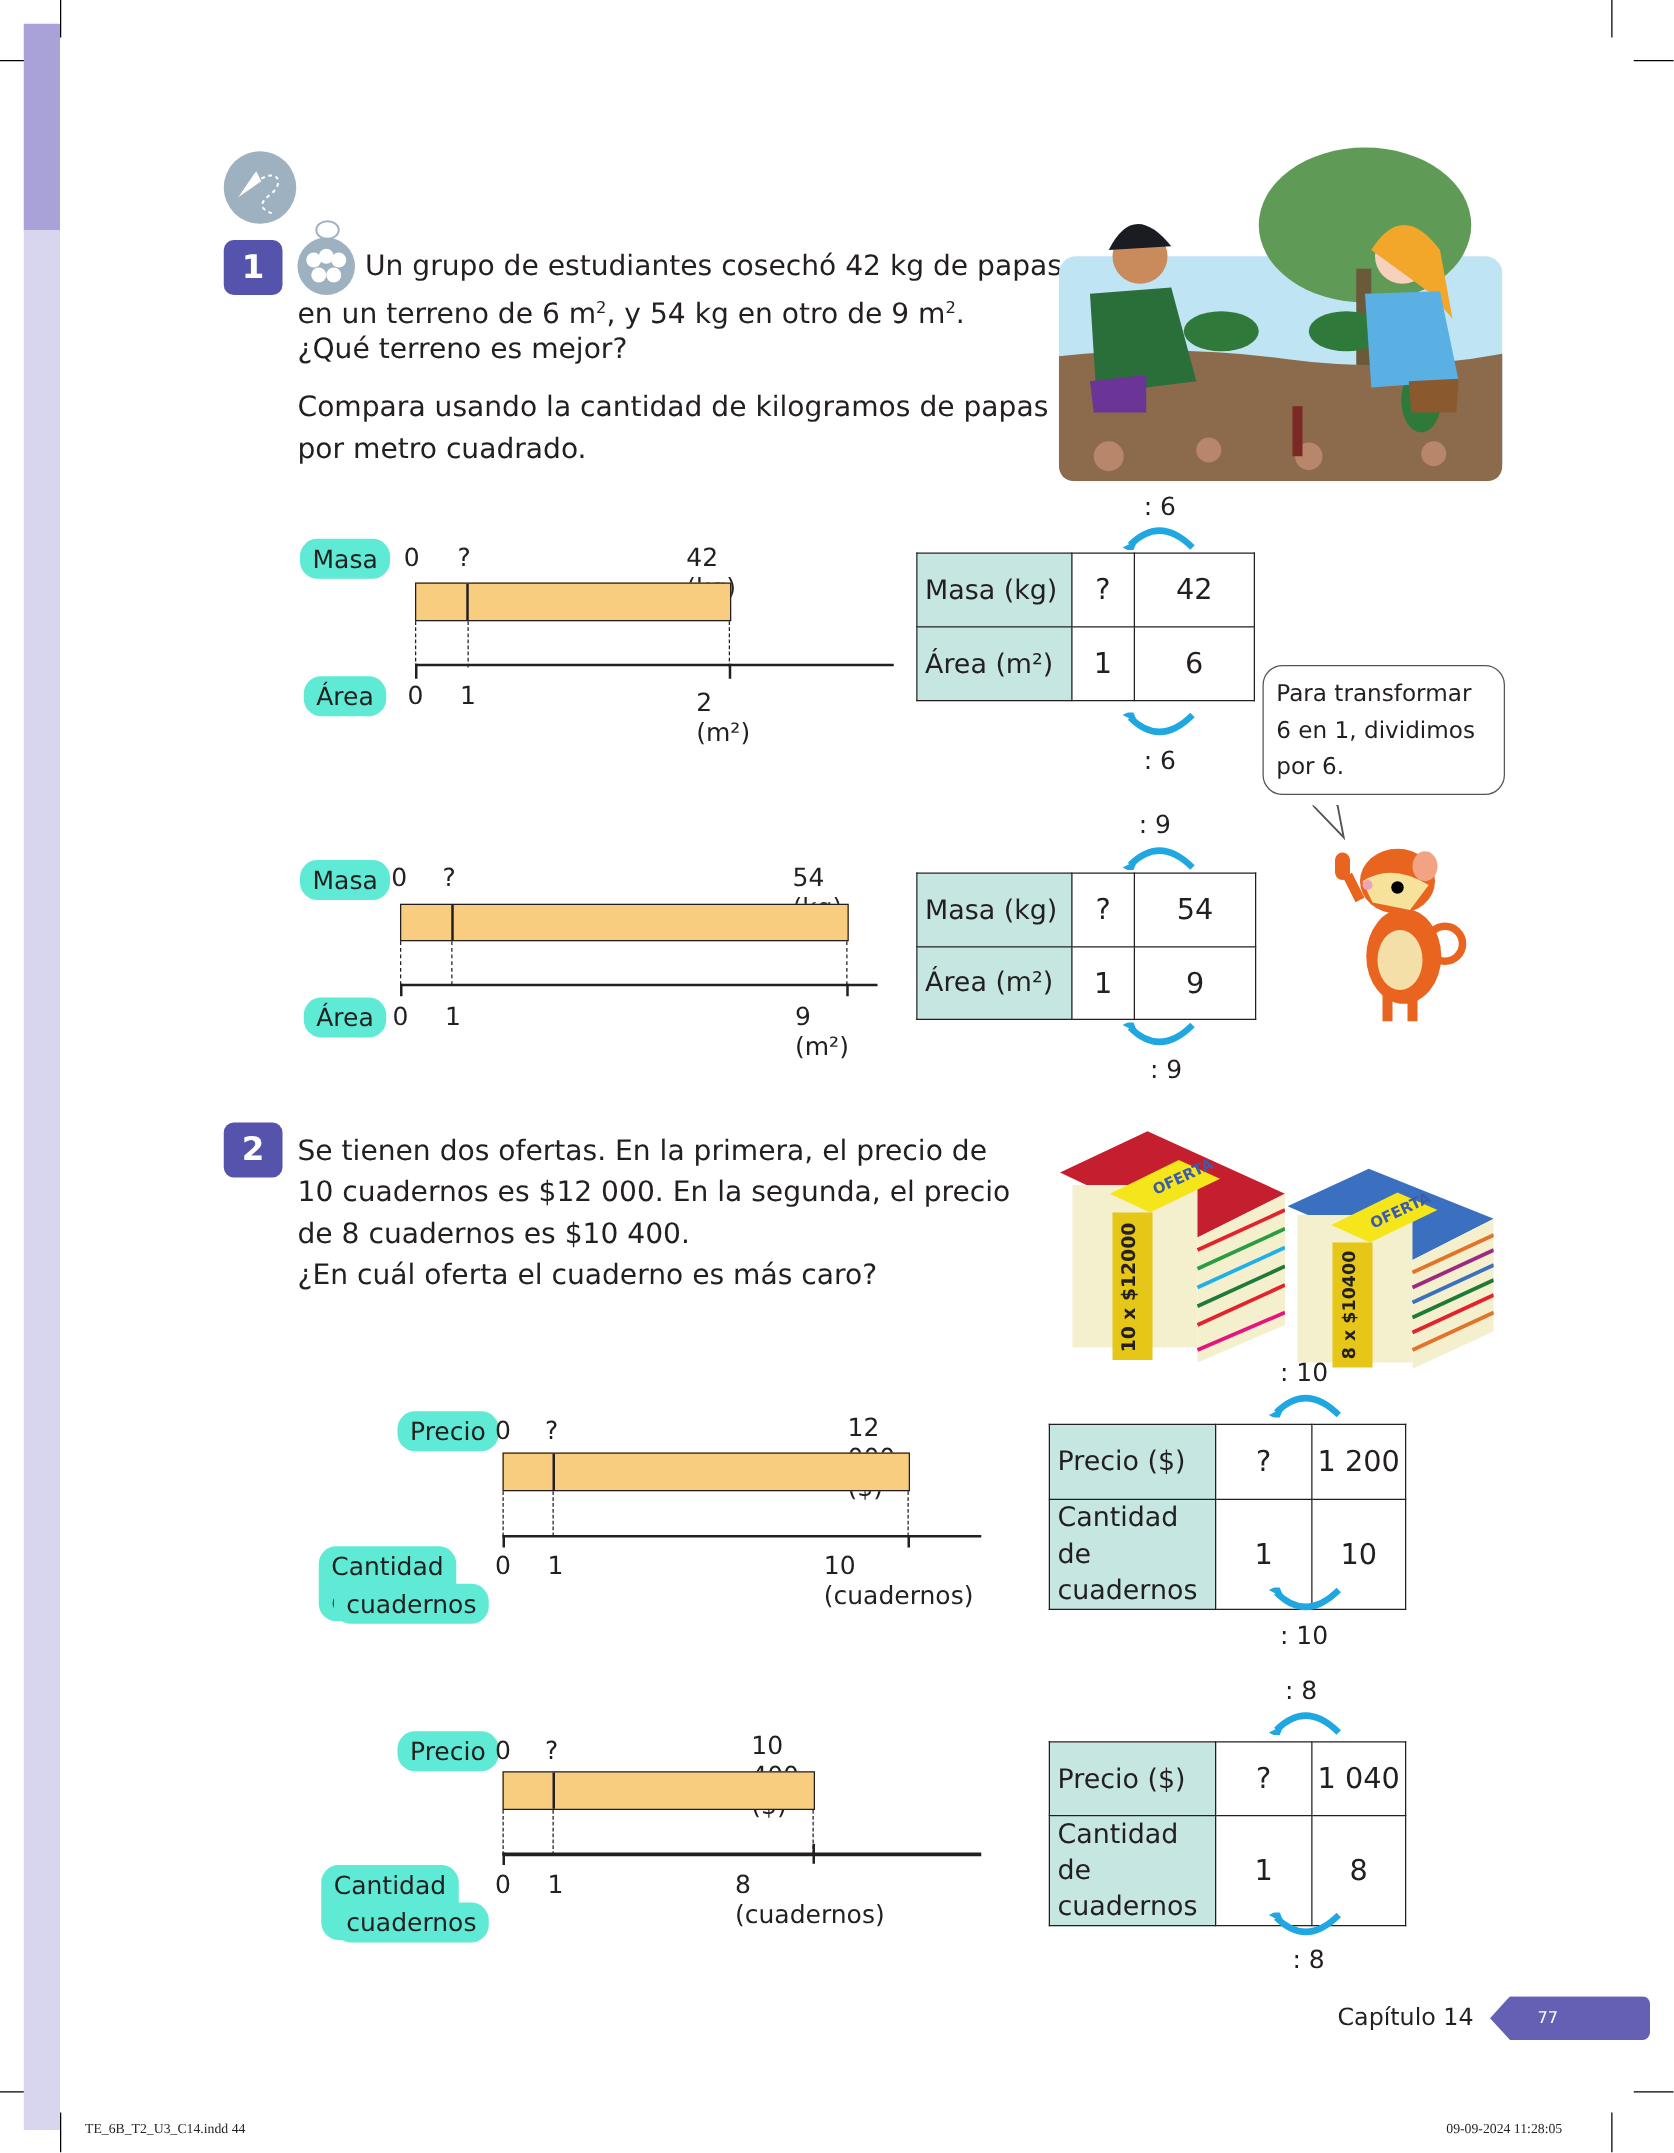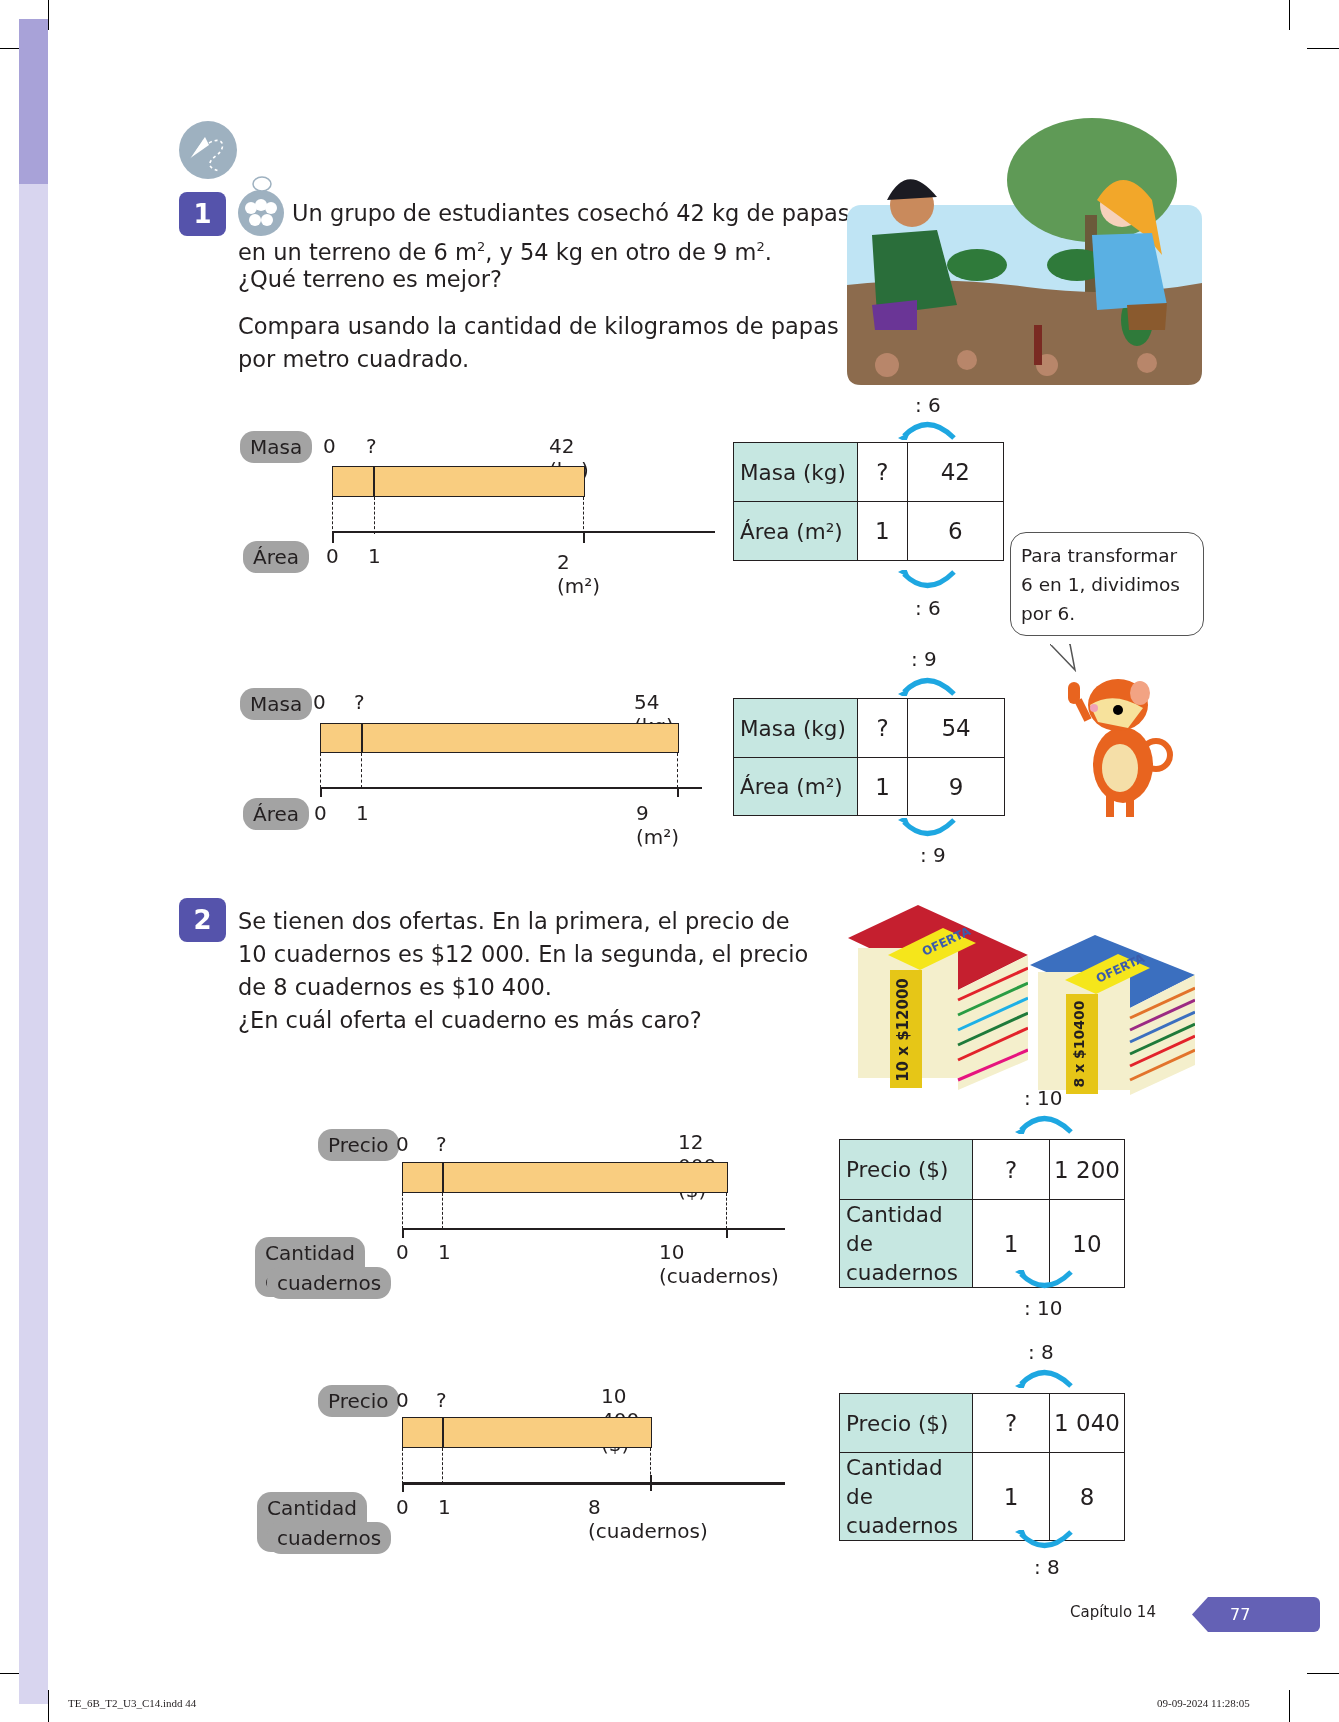--- a/index.html
+++ b/index.html
@@ -12,39 +12,39 @@
   .band-top { left:19px; top:19px; width:29px; height:165px; background:#a8a2d8; }
   .band-bot { left:19px; top:184px; width:29px; height:1520px; background:#d8d5ef; }
   
   .act-icon { left:179px; top:121px; width:58px; height:58px; border-radius:50%; background:#9eb1c0; }
   .num-badge { width:47px; height:44px; border-radius:8px; background:#5553ab; color:#fff;
                font-family:"DejaVu Sans", sans-serif; font-weight:bold; font-size:26px;
                display:flex; align-items:center; justify-content:center; }
   .team-icon { left:238px; top:190px; width:46px; height:46px; border-radius:50%; background:#9eb1c0; }
   .para { font-size:22.5px; line-height:33px; color:#231f20; }
   .para sup { font-size:13px; }
-  .label-pill { background:#a3a3a3; border-radius:14px; padding:2px 10px; font-size:20px; line-height:28px; display:inline-block; }
+  .label-pill { background:#5eead4; border-radius:14px; padding:2px 10px; font-size:20px; line-height:28px; display:inline-block; }
   .tick-txt { font-size:20px; line-height:24px; }
   .bar { background:#f9cd80; border:1.5px solid #231f20; box-sizing:border-box; }
   .divider { position:absolute; top:0; bottom:0; width:1.5px; background:#231f20; }
   .dash { position:absolute; width:0; border-left:1.5px dashed #231f20; }
   .axis { position:absolute; height:2px; background:#231f20; }
   .tickline { position:absolute; width:1.5px; background:#231f20; }
   
   table.rt { position:absolute; border-collapse:collapse; font-size:23px; }
   table.rt td { border:1.5px solid #231f20; text-align:center; vertical-align:middle; padding:0; }
   table.rt td.head { background:#c6e7e1; text-align:left; padding-left:6px; font-size:21.5px; }
   .op { font-size:20px; }
   .arc { position:absolute; }
   .bubble { left:1010px; top:532px; width:194px; height:104px; border:1.5px solid #555; border-radius:16px;
             background:#fff; font-size:18.5px; line-height:29px; padding:8px 10px; box-sizing:border-box; }
-  .footer-chap { font-size:15px; }
+  .footer-chap { font-size:19px; }
   .page-tab { left:1192px; top:1597px; width:128px; height:35px; background:#6461b5; color:#fff;
               clip-path:polygon(16px 0,100% 0,100% 100%,16px 100%,0 50%); border-radius:0 6px 6px 0;
-              font-size:16px; display:flex; align-items:center; padding-left:38px; box-sizing:border-box; }
+              font-size:13px; display:flex; align-items:center; padding-left:38px; box-sizing:border-box; }
   .slug { font-family:"Liberation Serif", serif; font-size:11px; color:#231f20; }
 </style>
 </head>
 <body>
 
 <div class="crop" style="left:48px;top:0;width:1px;height:30px"></div>
 <div class="crop" style="left:0;top:48px;width:30px;height:1px"></div>
 <div class="crop" style="left:1289px;top:0;width:1px;height:30px"></div>
 <div class="crop" style="left:1307px;top:48px;width:32px;height:1px"></div>
 <div class="crop" style="left:0;top:1673px;width:30px;height:1px"></div>

